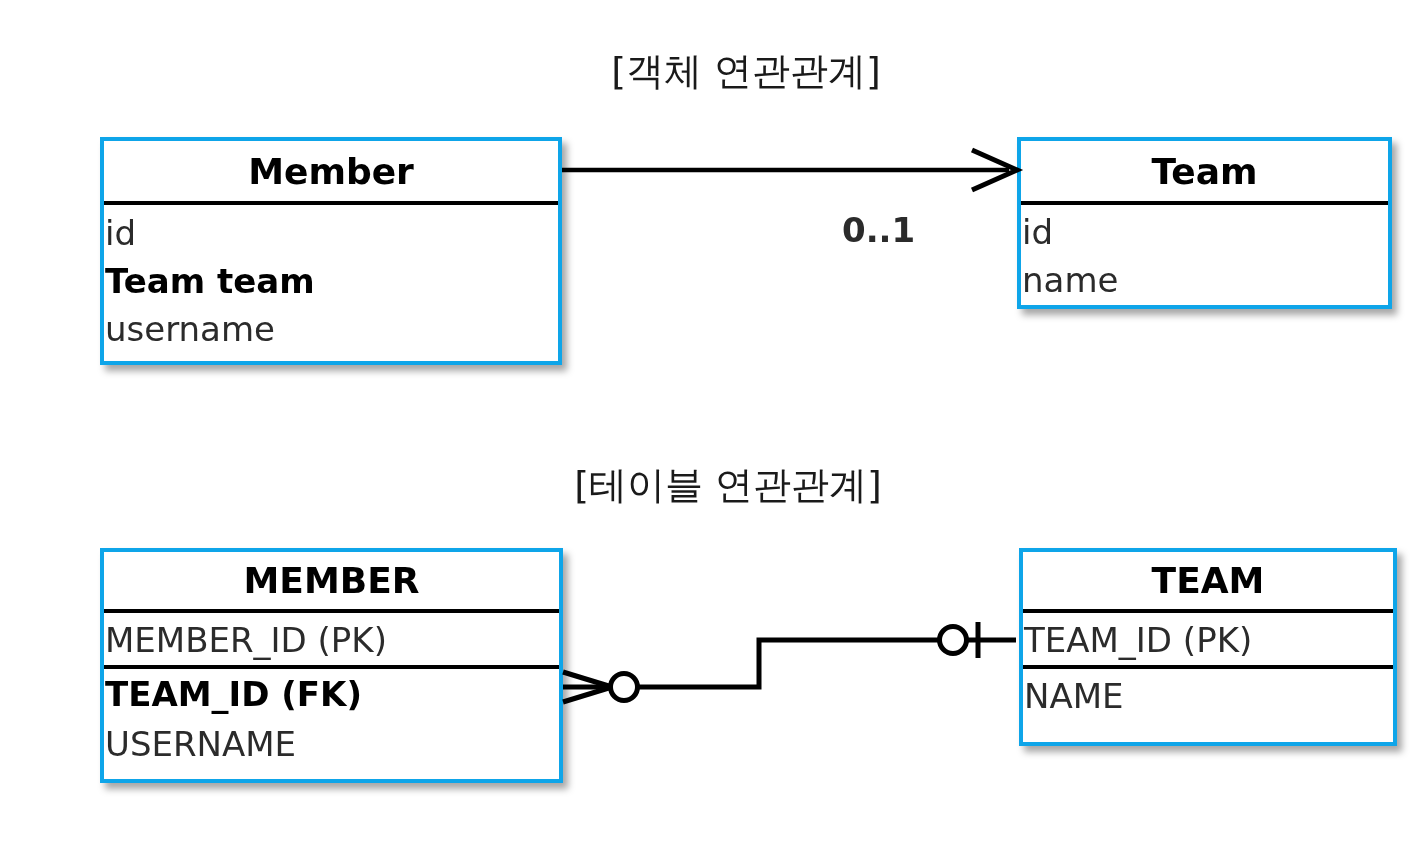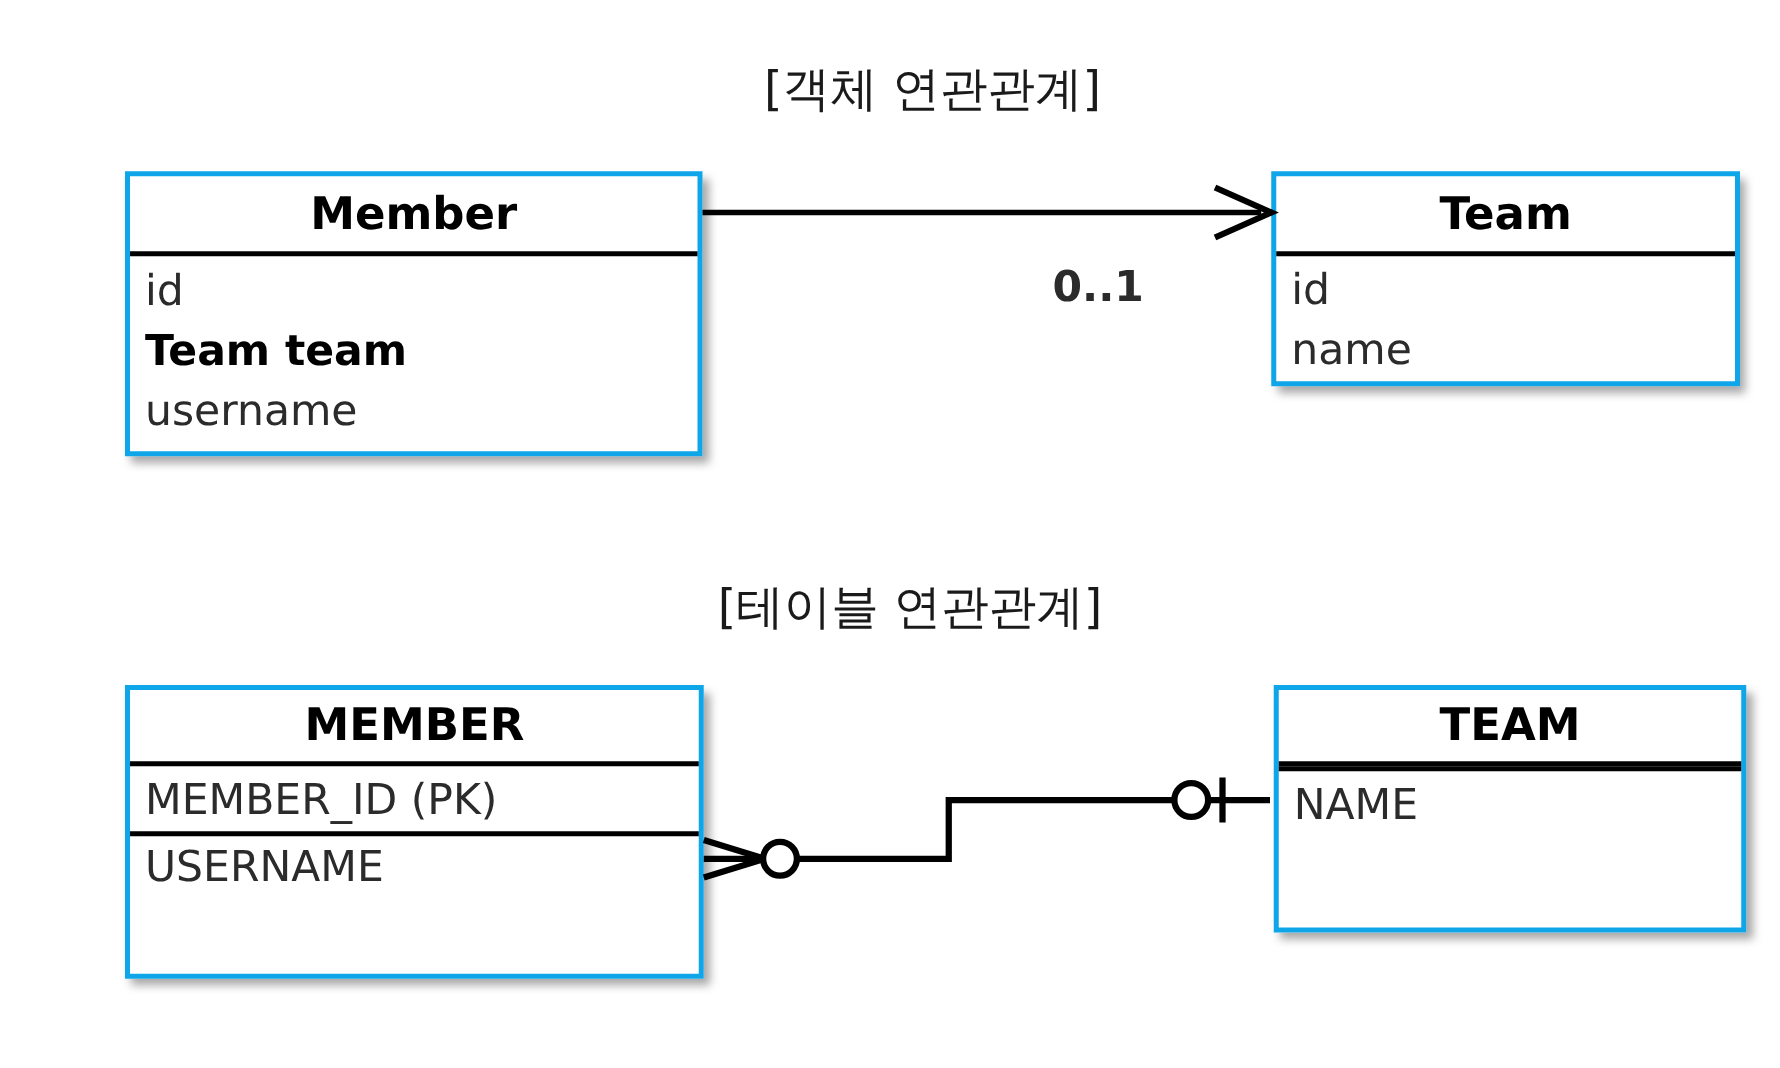--- a/index.html
+++ b/index.html
@@ -54,21 +54,21 @@
     align-items: center;
     justify-content: center;
   }
   .divider {
     width: 100%;
     height: 4px;
     background: #000000;
   }
   .box-body {
     box-sizing: border-box;
-    padding-left: 12px;
+    padding-left: 1px;
   }
   .attr {
     white-space: nowrap;
     color: #2b2b2b;
     font-weight: 400;
   }
   .attr.bold {
     font-weight: bold;
     color: #000000;
   }
@@ -153,27 +153,31 @@
   <div class="section-title" id="title-table">[테이블 연관관계]</div>
 
   <div class="box" id="box-member-table">
     <div class="box-header">MEMBER</div>
     <div class="divider"></div>
     <div class="box-body">
       <div class="attr">MEMBER_ID (PK)</div>
     </div>
     <div class="divider"></div>
     <div class="box-body second">
+      <div class="attr bold">TEAM_ID (FK)</div>
       <div class="attr">USERNAME</div>
     </div>
   </div>
 
   <div class="box" id="box-team-table">
     <div class="box-header">TEAM</div>
     <div class="divider"></div>
+    <div class="box-body">
+      <div class="attr">TEAM_ID (PK)</div>
+    </div>
     <div class="divider"></div>
     <div class="box-body">
       <div class="attr">NAME</div>
     </div>
   </div>
 
   <svg class="connector-svg">
 
     <g>
       <line x1="529" y1="672" x2="578" y2="687" stroke="#000000" stroke-width="5"></line>

